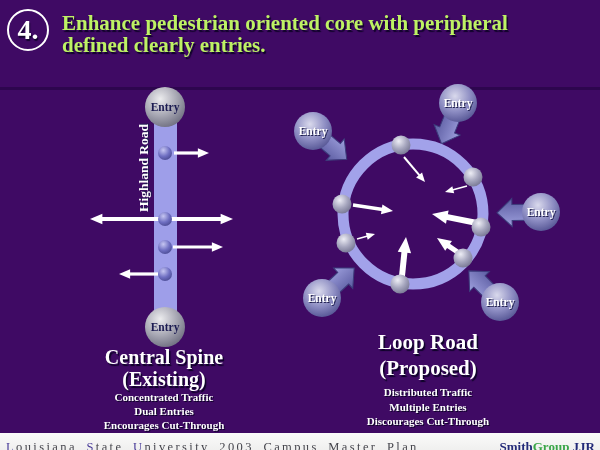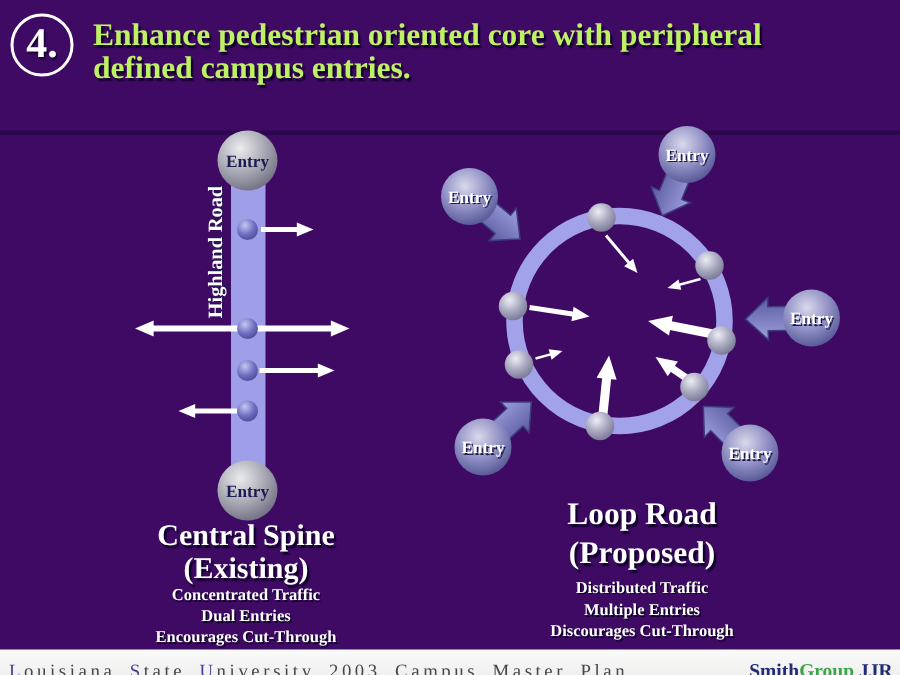--- a/index.html
+++ b/index.html
@@ -59,21 +59,21 @@
 </head>
 <body>
 
 <div class="slide">
 
   <div class="number-badge">
     <span>4.</span>
   </div>
   <div class="slide-title">
     <div>Enhance pedestrian oriented core with peripheral</div>
-    <div>defined campus entries.</div>
+    <div>defined clearly entries.</div>
   </div>
   <div class="header-divider"></div>
 
   <svg id="diagram-svg" width="600" height="450" viewBox="0 0 600 450">
     <defs>
       <radialGradient id="graySphere" cx="38%" cy="30%" r="75%">
         <stop offset="0%" stop-color="#ECECEE"></stop>
         <stop offset="55%" stop-color="#A8A8B4"></stop>
         <stop offset="100%" stop-color="#6E6E80"></stop>
       </radialGradient>

